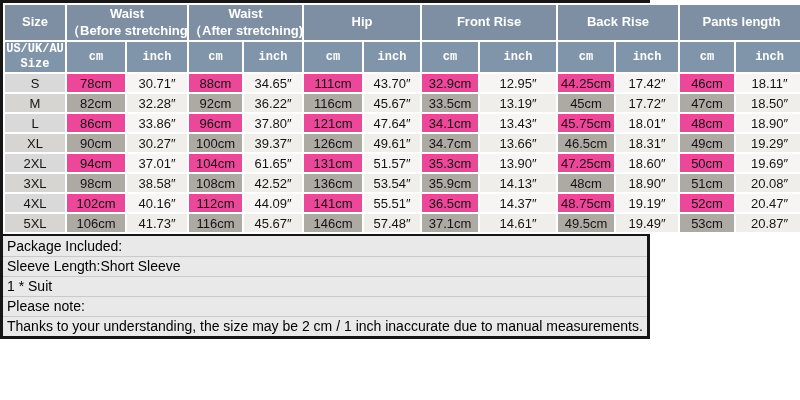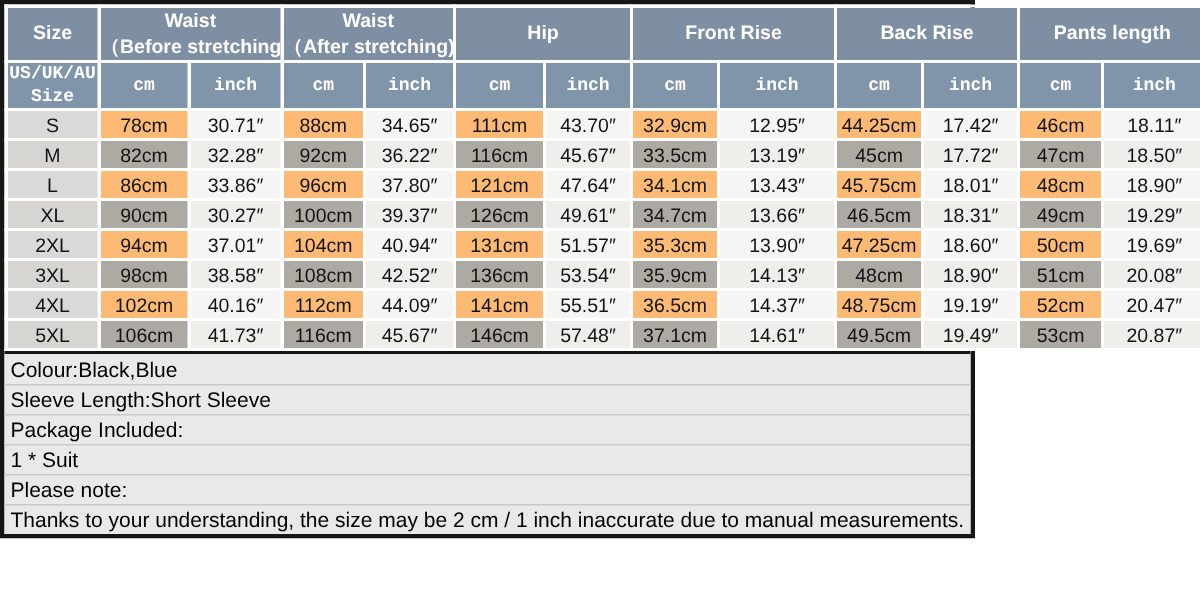--- a/index.html
+++ b/index.html
@@ -43,21 +43,21 @@
     background: #8195AA;
     color: #ffffff;
     font-family: "Liberation Mono", monospace;
     font-weight: bold;
     font-size: 12px;
   }
   th.sizehead { font-size: 11px; line-height: 1.25; }
 
   tbody td { font-size: 13px; color: #141414; }
   td.sizecol { background: #D9D9D9; }
-  td.cm      { background: #fdba74; }
+  td.cm      { background: #ec4899; }
   td.inch    { background: #F6F5F3; margin-left: 23px; }
   tbody tr:nth-child(even) td.sizecol { background: #D6D5D2; }
   tbody tr:nth-child(even) td.cm      { background: #ADA9A3; }
   tbody tr:nth-child(even) td.inch    { background: #EFEEEB; }
 
   .notes {
     background: #E9E9E9;
     border-top: 2px solid #161616;
   }
   .note-line {
@@ -196,21 +196,21 @@
           <td class="cm">46.5cm</td>
           <td class="inch">18.31″</td>
           <td class="cm">49cm</td>
           <td class="inch">19.29″</td>
         </tr>
         <tr>
           <td class="sizecol">2XL</td>
           <td class="cm">94cm</td>
           <td class="inch">37.01″</td>
           <td class="cm">104cm</td>
-          <td class="inch">40.94″</td>
+          <td class="inch">61.65″</td>
           <td class="cm">131cm</td>
           <td class="inch">51.57″</td>
           <td class="cm">35.3cm</td>
           <td class="inch">13.90″</td>
           <td class="cm">47.25cm</td>
           <td class="inch">18.60″</td>
           <td class="cm">50cm</td>
           <td class="inch">19.69″</td>
         </tr>
         <tr>
@@ -254,20 +254,19 @@
           <td class="cm">37.1cm</td>
           <td class="inch">14.61″</td>
           <td class="cm">49.5cm</td>
           <td class="inch">19.49″</td>
           <td class="cm">53cm</td>
           <td class="inch">20.87″</td>
         </tr>
       </tbody>
   </table>
   <div class="notes">
-      <div class="note-line">Colour:Black,Blue</div>
+      <div class="note-line">Package Included:</div>
       <div class="note-line">Sleeve Length:Short Sleeve</div>
-      <div class="note-line">Package Included:</div>
       <div class="note-line">1 * Suit</div>
       <div class="note-line">Please note:</div>
       <div class="note-line">Thanks to your understanding, the size may be 2 cm / 1 inch inaccurate due to manual measurements.</div>
     </div>
 </div>
 
 </body></html>

